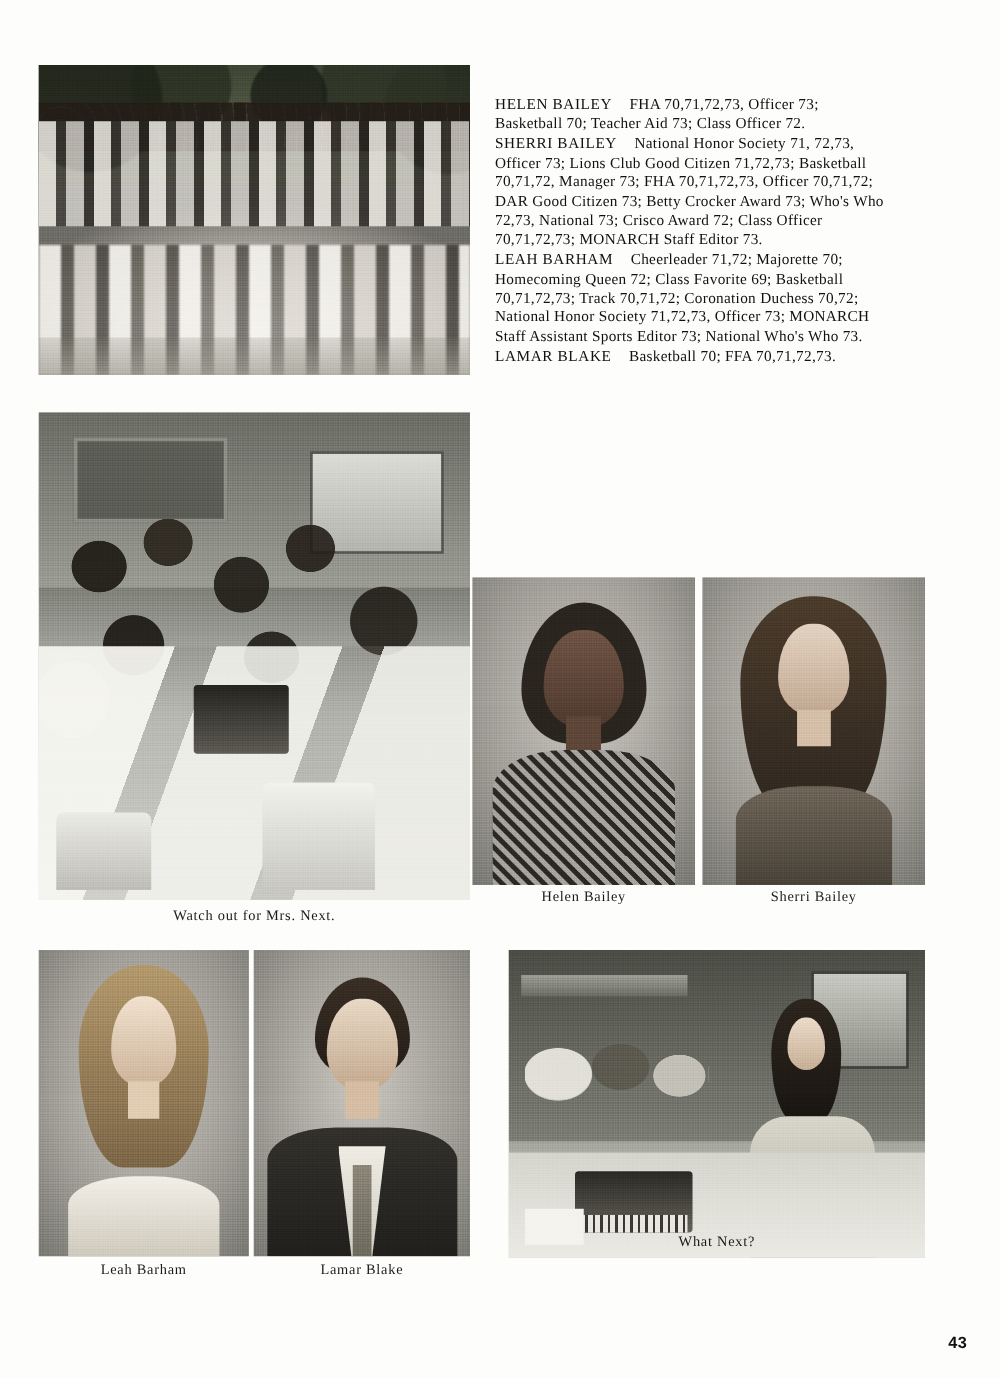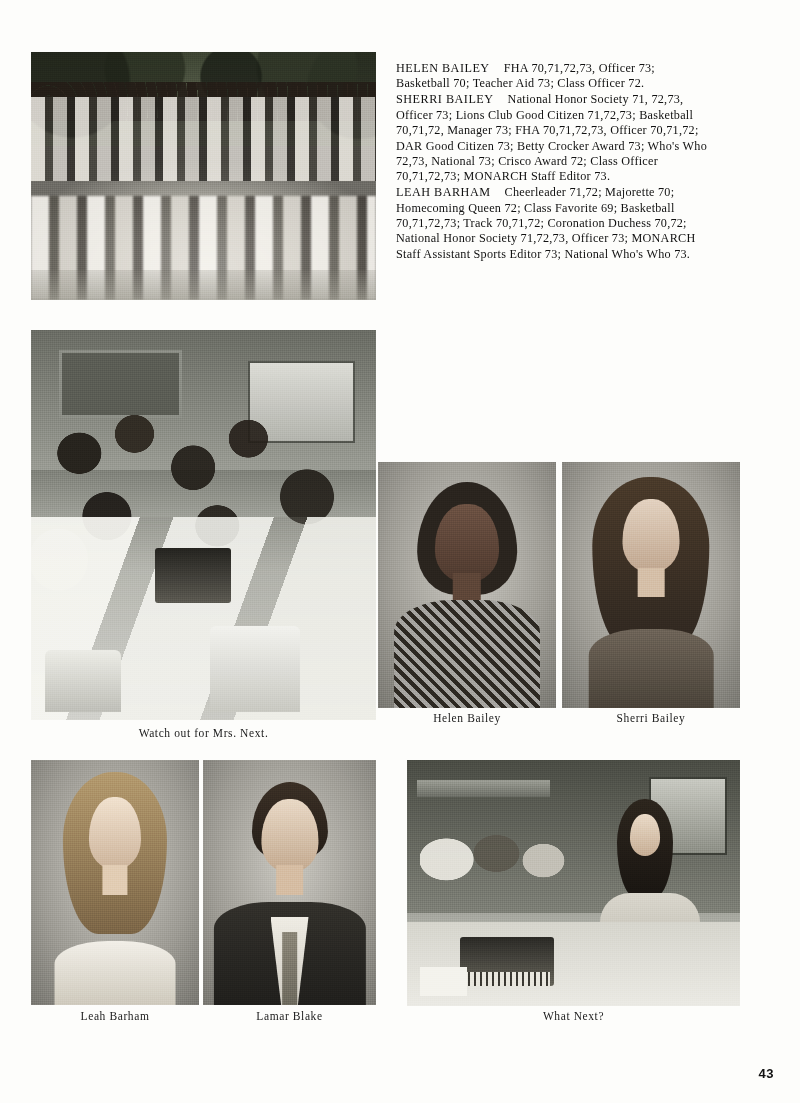--- a/index.html
+++ b/index.html
@@ -40,21 +40,21 @@
     letter-spacing: 0.6px;
     color: #1a1a1a;
     font-family: "Liberation Serif", serif;
     white-space: nowrap;
   }
 
   
   #text-col {
     position: absolute;
     left: 396px;
-    top: 61px;
+    top: 76px;
     width: 316px;
   }
   .entry {
     font-size: 12.2px;
     line-height: 15.4px;
     color: #111;
     letter-spacing: 0.25px;
     margin: 0 0 0.5px 0;
     text-align: left;
   }
@@ -379,20 +379,23 @@
 
   <div id="text-col">
     <p class="entry">
       <span class="nm">HELEN BAILEY</span><span class="gap"></span><span>FHA 70,71,72,73, Officer 73; Basketball 70; Teacher Aid 73; Class Officer 72.</span>
     </p>
     <p class="entry">
       <span class="nm">SHERRI BAILEY</span><span class="gap"></span><span>National Honor Society 71, 72,73, Officer 73; Lions Club Good Citizen 71,72,73; Basketball 70,71,72, Manager 73; FHA 70,71,72,73, Officer 70,71,72; DAR Good Citizen 73; Betty Crocker Award 73; Who's Who 72,73, National 73; Crisco Award 72; Class Officer 70,71,72,73; MONARCH Staff Editor 73.</span>
     </p>
     <p class="entry">
       <span class="nm">LEAH BARHAM</span><span class="gap"></span><span>Cheerleader 71,72; Majorette 70; Homecoming Queen 72; Class Favorite 69; Basketball 70,71,72,73; Track 70,71,72; Coronation Duchess 70,72; National Honor Society 71,72,73, Officer 73; MONARCH Staff Assistant Sports Editor 73; National Who's Who 73.</span>
+    </p>
+    <p class="entry">
+      <span class="nm">LAMAR BLAKE</span><span class="gap"></span><span>Basketball 70; FFA 70,71,72,73.</span>
     </p>
   </div>
 
   <div class="photo portrait" id="photo-helen">
     <div class="bg"></div>
     <div class="hair"></div>
     <div class="face"></div>
     <div class="neck"></div>
     <div class="torso"></div>
     <div class="grain"></div>
@@ -438,17 +441,17 @@
     <div class="clutter"></div>
     <div class="girl-hair"></div>
     <div class="girl-face"></div>
     <div class="girl-body"></div>
     <div class="desk"></div>
     <div class="typewriter2"></div>
     <div class="keys"></div>
     <div class="paper"></div>
     <div class="grain"></div>
   </div>
-  <div class="caption" style="left:407px; top:1010px; width:333px;text-align:center;">What Next?</div>
+  <div class="caption" style="left:407px; top:988px; width:333px;text-align:center;">What Next?</div>
 
   <div id="page-number">43</div>
 
 </div>
 
 </body></html>

